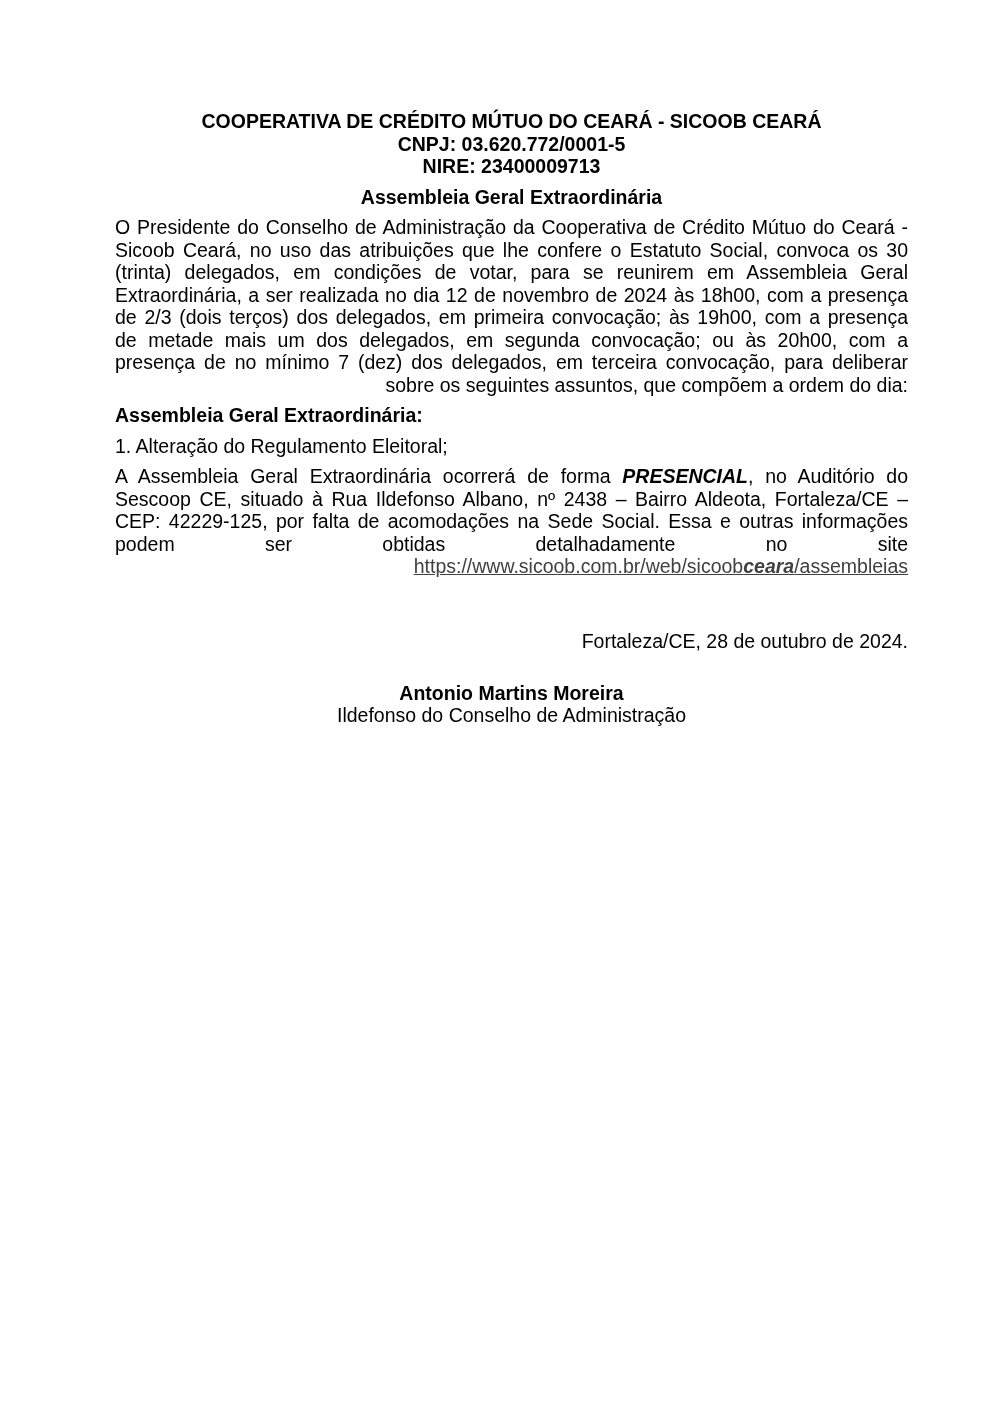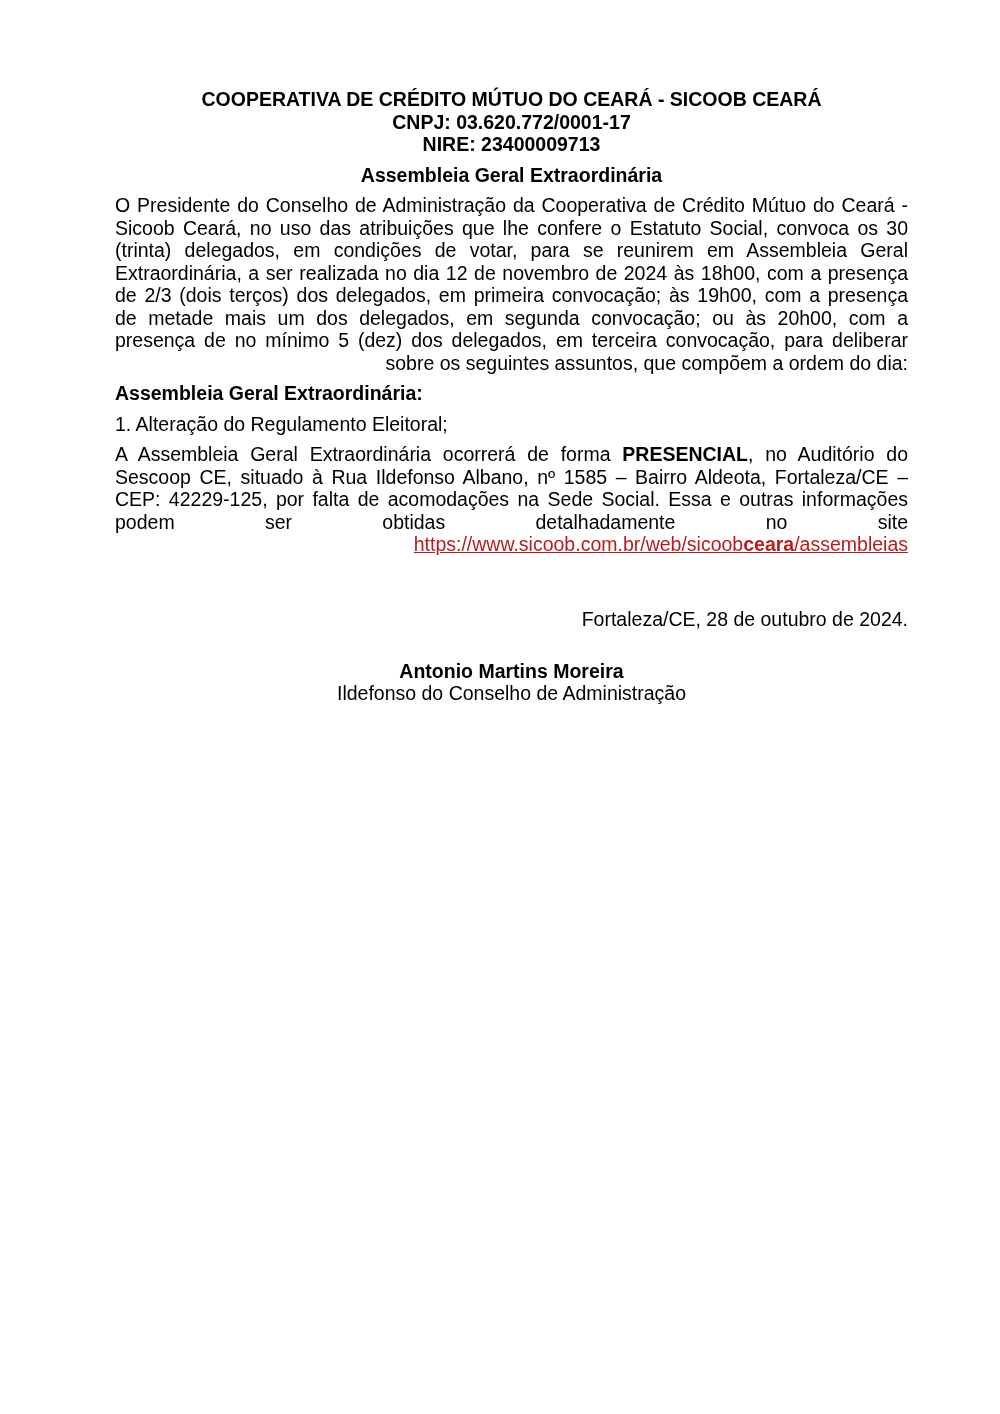--- a/index.html
+++ b/index.html
@@ -2,68 +2,68 @@
 <html><head>
 <meta charset="utf-8">
 <style>
   html, body { margin: 0; padding: 0; background: #ffffff; }
   .page {
     position: relative;
     width: 1000px;
     height: 1414px;
     background: #ffffff;
     box-sizing: border-box;
-    padding: 88px 92px 0 115px;
+    padding: 110px 92px 0 115px;
     font-family: "Liberation Sans", "DejaVu Sans", sans-serif;
     font-size: 19.5px;
     line-height: 22.5px;
     color: #000000;
   }
   .center { text-align: center; }
   .right  { text-align: right; }
   .bold   { font-weight: bold; }
   .gap    { margin-top: 8px; }
   .date-gap { margin-top: 52.5px; }
   .sig-gap  { margin-top: 29px; }
   .para .line { text-align: right; }
   .para .line.just {
     text-align: justify;
     text-align-last: justify;
   }
-  .b { font-weight: bold; }
-  .doclink { text-decoration: underline; color: #b91c1c; cursor: pointer; }
+  .b { font-weight: bold; font-style: italic; }
+  .doclink { text-decoration: underline; color: #404040; cursor: pointer; }
 </style>
 </head>
 <body>
 
 <div class="page">
   <div class="center bold">COOPERATIVA DE CRÉDITO MÚTUO DO CEARÁ - SICOOB CEARÁ</div>
-  <div class="center bold">CNPJ: 03.620.772/0001-17</div>
+  <div class="center bold">CNPJ: 03.620.772/0001-5</div>
   <div class="center bold">NIRE: 23400009713</div>
 
   <div class="center bold gap">Assembleia Geral Extraordinária</div>
 
   <div class="para gap">
       <div class="line just"><span>O Presidente do Conselho de Administração da Cooperativa de Crédito Mútuo do Ceará -</span></div>
       <div class="line just"><span>Sicoob Ceará, no uso das atribuições que lhe confere o Estatuto Social, convoca os 30</span></div>
       <div class="line just"><span>(trinta) delegados, em condições de votar, para se reunirem em Assembleia Geral</span></div>
       <div class="line just"><span>Extraordinária, a ser realizada no dia 12 de novembro de 2024 às 18h00, com a presença</span></div>
       <div class="line just"><span>de 2/3 (dois terços) dos delegados, em primeira convocação; às 19h00, com a presença</span></div>
       <div class="line just"><span>de metade mais um dos delegados, em segunda convocação; ou às 20h00, com a</span></div>
-      <div class="line just"><span>presença de no mínimo 5 (dez) dos delegados, em terceira convocação, para deliberar</span></div>
+      <div class="line just"><span>presença de no mínimo 7 (dez) dos delegados, em terceira convocação, para deliberar</span></div>
       <div class="line"><span>sobre os seguintes assuntos, que compõem a ordem do dia:</span></div>
     </div>
 
   <div class="bold gap">Assembleia Geral Extraordinária:</div>
 
   <div class="gap">1. Alteração do Regulamento Eleitoral;</div>
 
   <div class="para gap">
       <div class="line just"><span>A Assembleia Geral Extraordinária ocorrerá de forma </span><span class="b">PRESENCIAL</span><span>, no Auditório do</span></div>
-      <div class="line just"><span>Sescoop CE, situado à Rua Ildefonso Albano, nº 1585 – Bairro Aldeota, Fortaleza/CE –</span></div>
+      <div class="line just"><span>Sescoop CE, situado à Rua Ildefonso Albano, nº 2438 – Bairro Aldeota, Fortaleza/CE –</span></div>
       <div class="line just"><span>CEP: 42229-125, por falta de acomodações na Sede Social. Essa e outras informações</span></div>
       <div class="line just"><span>podem ser obtidas detalhadamente no site</span></div>
       <div class="line"><span class="doclink"><span>https://www.sicoob.com.br/web/sicoob</span><span class="b">ceara</span><span>/assembleias</span></span></div>
     </div>
 
   <div class="right date-gap">Fortaleza/CE, 28 de outubro de 2024.</div>
 
   <div class="center bold sig-gap">Antonio Martins Moreira</div>
   <div class="center">Ildefonso do Conselho de Administração</div>
 </div>

